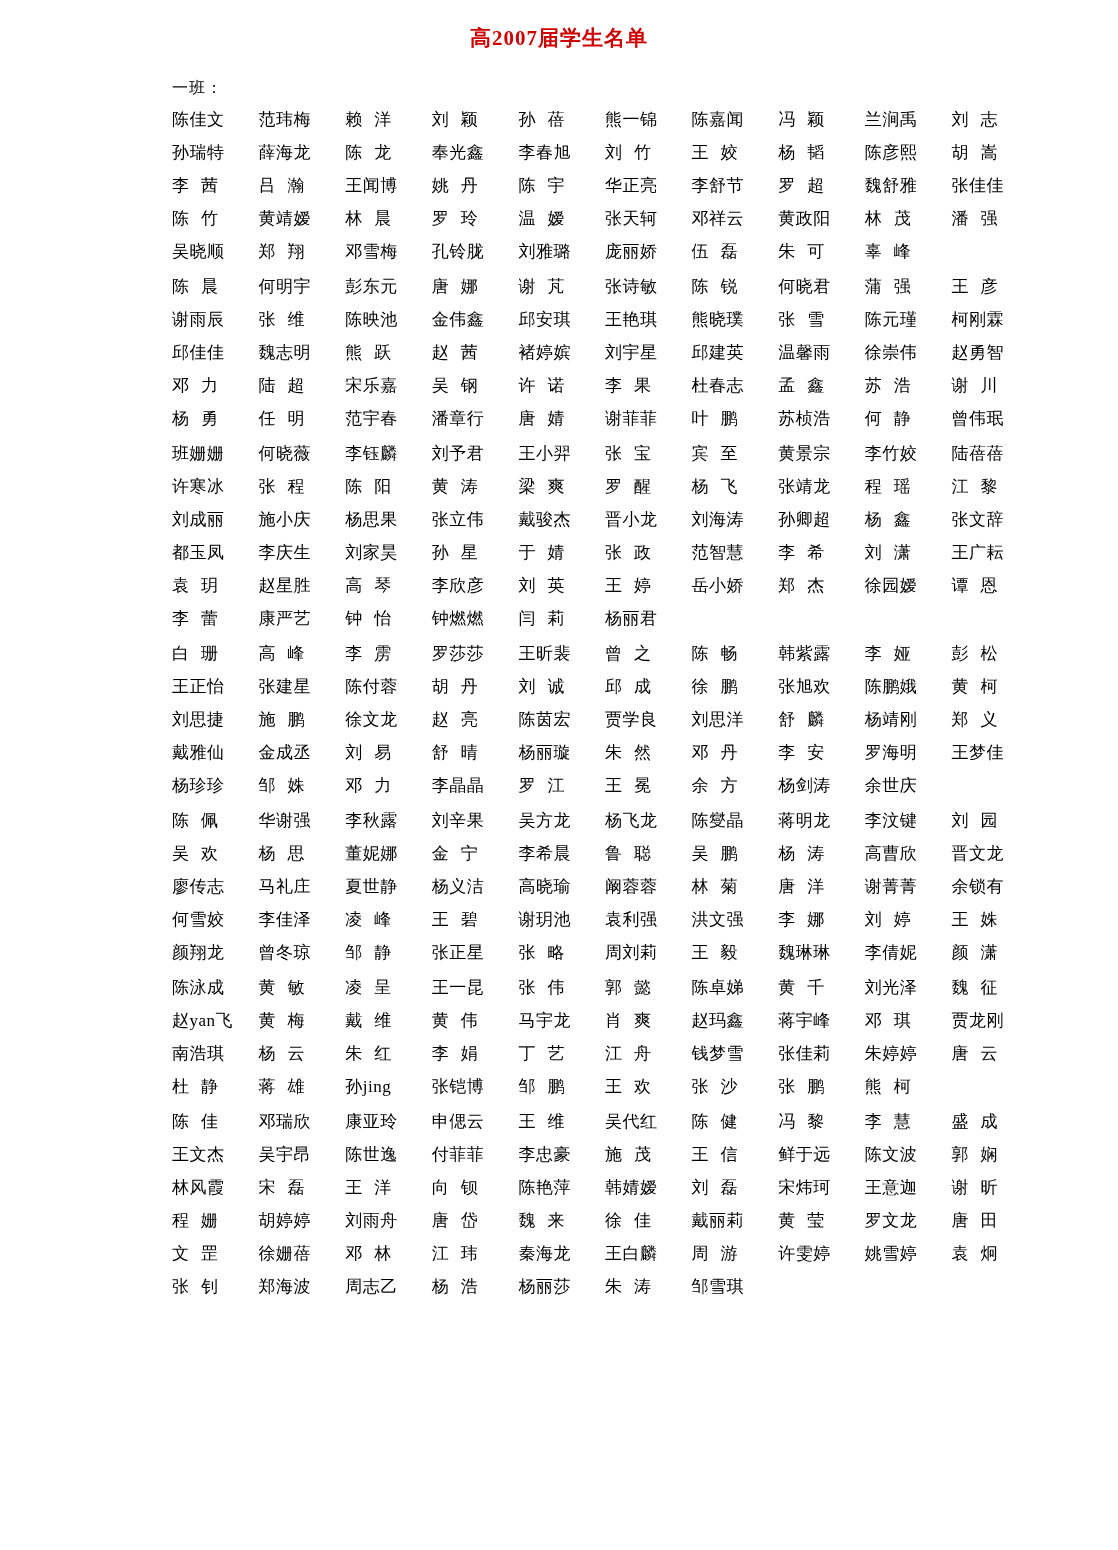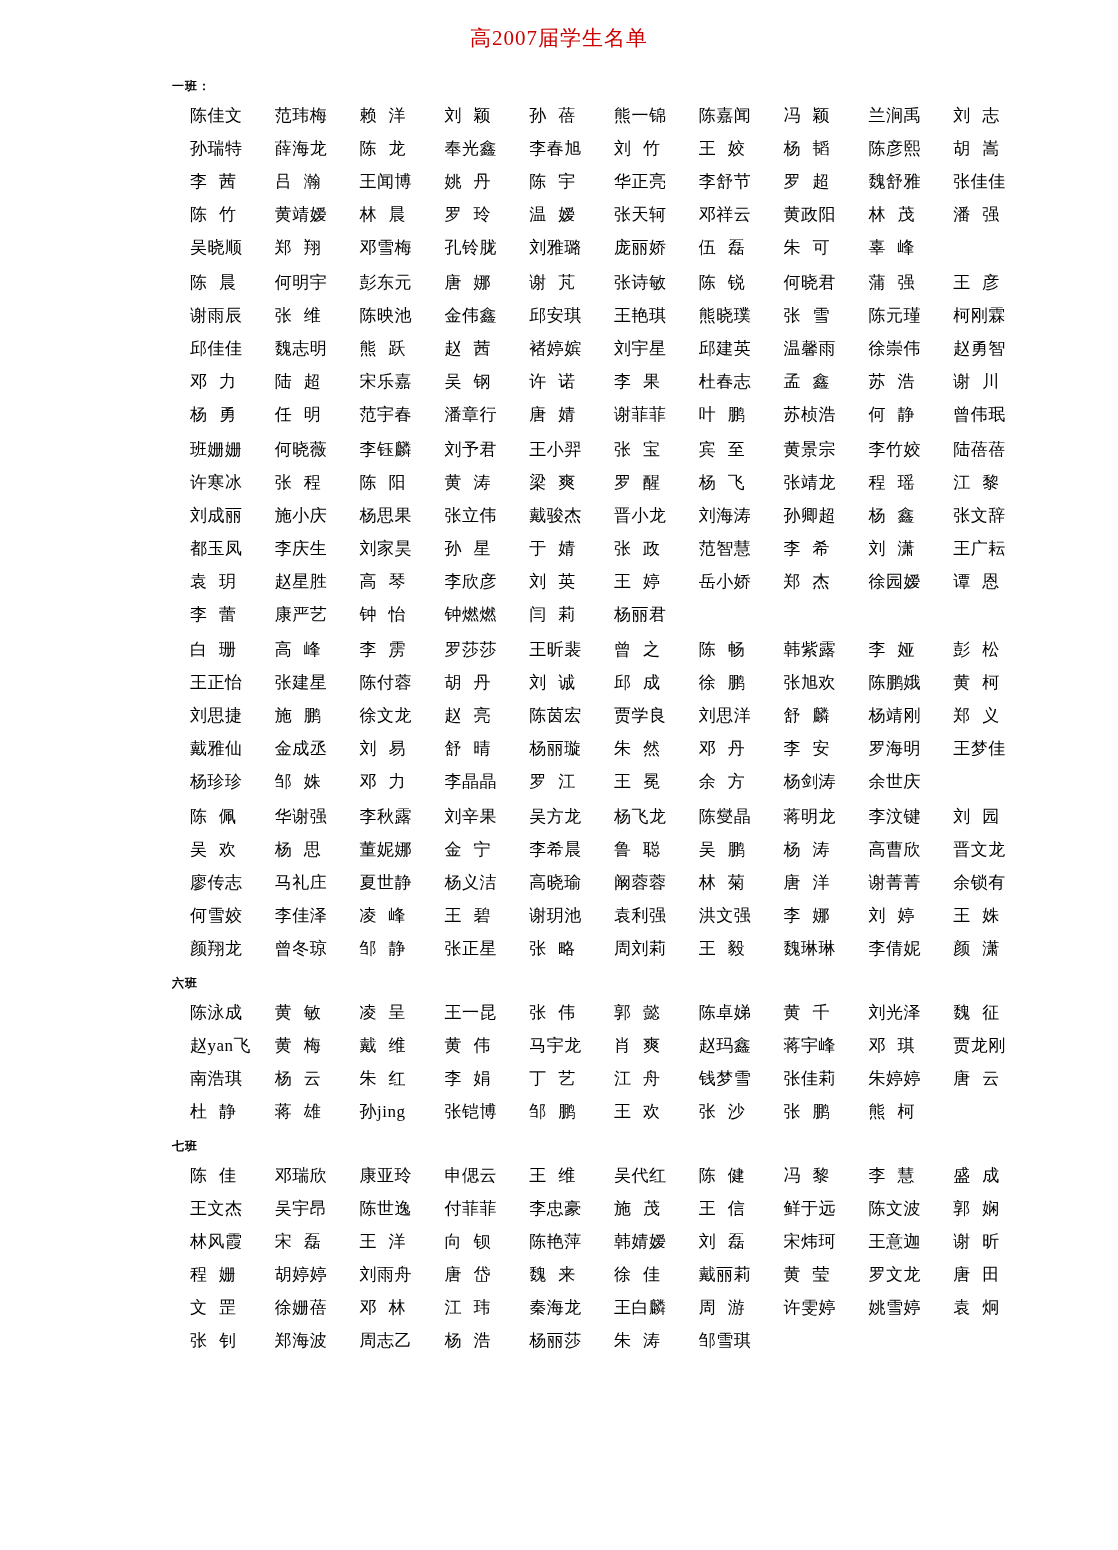--- a/index.html
+++ b/index.html
@@ -16,44 +16,43 @@
   .page {
     width: 1118px;
     min-height: 1550px;
     box-sizing: border-box;
     padding: 18px 60px 20px 60px;
     position: relative;
   }
   .doc-title {
     text-align: center;
     color: #cc0000;
-    font-weight: normal;
+    font-weight: bold;
     font-size: 21px;
     letter-spacing: 1px;
     margin: 6px 0 26px 0;
     font-family: "Liberation Serif", "DejaVu Serif", serif;
   }
   .content {
     padding-left: 112px;
     padding-right: 20px;
   }
   .class-heading {
-    font-size: 12px;
-    font-weight: bold;
+    font-size: 16px;
+    font-weight: normal;
     margin: 10px 0 4px 0;
     letter-spacing: 1px;
     font-family: "Liberation Serif", "DejaVu Serif", serif;
   }
   .name-grid {
     display: grid;
     grid-template-columns: repeat(10, 1fr);
     column-gap: 0px;
     row-gap: 0px;
     margin-bottom: 2px;
-    margin-left: 18px;
   }
   .name-cell {
     font-size: 17px;
     line-height: 33px;
     height: 33px;
     text-align: left;
     white-space: nowrap;
     letter-spacing: 0.5px;
     font-family: "Liberation Serif", "DejaVu Serif", serif;
   }
@@ -326,21 +325,20 @@
         <div class="name-cell">曾冬琼</div>
         <div class="name-cell sp2">邹静</div>
         <div class="name-cell">张正星</div>
         <div class="name-cell sp2">张略</div>
         <div class="name-cell">周刘莉</div>
         <div class="name-cell sp2">王毅</div>
         <div class="name-cell">魏琳琳</div>
         <div class="name-cell">李倩妮</div>
         <div class="name-cell sp2">颜潇</div>
       </div>
-      <div class="class-heading">六班</div>
       <div class="name-grid">
         <div class="name-cell">陈泳成</div>
         <div class="name-cell sp2">黄敏</div>
         <div class="name-cell sp2">凌呈</div>
         <div class="name-cell">王一昆</div>
         <div class="name-cell sp2">张伟</div>
         <div class="name-cell sp2">郭懿</div>
         <div class="name-cell">陈卓娣</div>
         <div class="name-cell sp2">黄千</div>
         <div class="name-cell">刘光泽</div>
@@ -368,21 +366,20 @@
         <div class="name-cell sp2">杜静</div>
         <div class="name-cell sp2">蒋雄</div>
         <div class="name-cell">孙jing</div>
         <div class="name-cell">张铠博</div>
         <div class="name-cell sp2">邹鹏</div>
         <div class="name-cell sp2">王欢</div>
         <div class="name-cell sp2">张沙</div>
         <div class="name-cell sp2">张鹏</div>
         <div class="name-cell sp2">熊柯</div>
       </div>
-      <div class="class-heading">七班</div>
       <div class="name-grid">
         <div class="name-cell sp2">陈佳</div>
         <div class="name-cell">邓瑞欣</div>
         <div class="name-cell">康亚玲</div>
         <div class="name-cell">申偲云</div>
         <div class="name-cell sp2">王维</div>
         <div class="name-cell">吴代红</div>
         <div class="name-cell sp2">陈健</div>
         <div class="name-cell sp2">冯黎</div>
         <div class="name-cell sp2">李慧</div>

